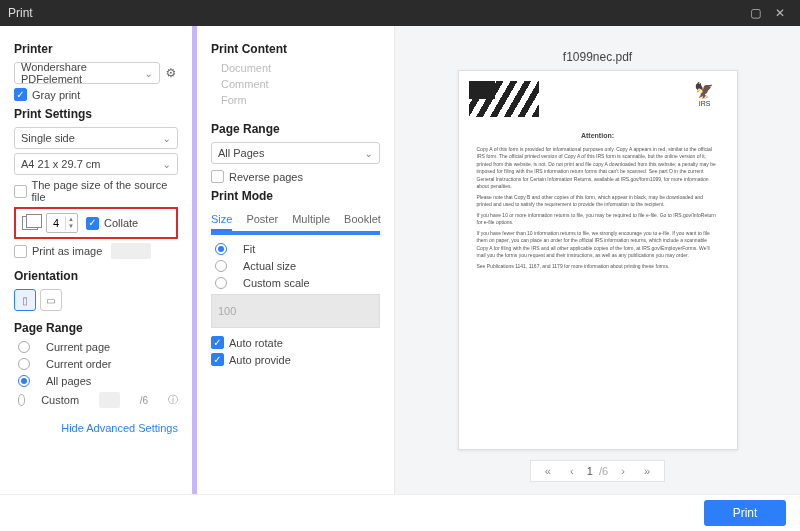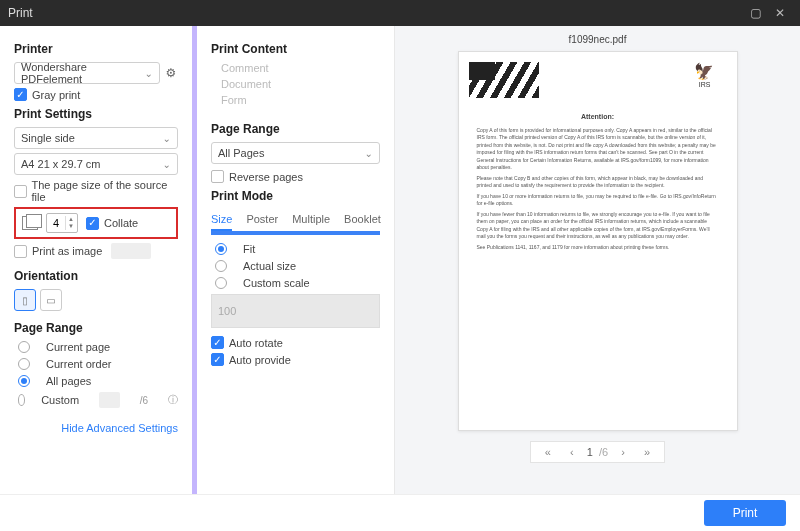--- a/index.html
+++ b/index.html
@@ -32,21 +32,21 @@
   .spin-btns { display:flex; flex-direction:column; font-size:6px; line-height:7px; color:#777; border-left:1px solid #ddd; padding:0 2px;}
   .ori-btn { width: 22px; height: 22px; border: 1px solid #ccc; border-radius: 3px; margin-right: 4px; display:flex;align-items:center;justify-content:center;font-size:10px;color:#777;background:#fff;}
   .ori-btn.active { border-color:#2d7ff9; background:#eaf2ff;}
   .disabled-box { display:inline-block; width:40px; height:16px; background:#eee; border-radius:2px; margin-left:4px;}
   .link { color: #2d7ff9; font-size: 11px; text-align: right; margin-top: 14px; display:block;}
   .tabs { display: flex; gap: 14px; border-bottom: 4px solid #3b82f6; margin: 4px 0 8px; font-size: 11px; }
   .tab { padding: 4px 0; color: #666; }
   .tab.active { color: #2d7ff9; border-bottom: 2px solid #2d7ff9; font-weight: 500; }
   .scale-box { width: 100%; height: 20px; background: #e8e8e8; border:1px solid #ddd; color:#aaa; font-size:11px; display:flex;align-items:center;padding:16px 6px; margin:4px 0 8px; }
   .mid-item { color:#bbb; font-size:11px; margin:4px 0 4px 10px;}
-  .preview-head { font-size: 10px; color: #444; padding: 8px 0 6px; text-align: center; }
+  .preview-head { font-size: 12px; color: #444; padding: 24px 0 6px; text-align: center; }
   .preview-page { width: 280px; height: 380px; background: #fff; border: 1px solid #ddd; box-shadow: 0 1px 3px rgba(0,0,0,.08); padding: 12px 18px; font-size: 5px; color: #444; line-height: 1.5; position: relative; }
   .flag { width: 70px; height: 36px; background: repeating-linear-gradient(120deg,#222 0 6px,#fff 6px 12px); position:absolute; top:10px; left:10px; }
   .flag::before{content:"";position:absolute;top:0;left:0;width:26px;height:18px;background:#222;}
   .irs { position:absolute; top:12px; right:22px; text-align:center; font-size:7px; color:#333;}
   .irs-eagle{font-size:16px;line-height:1;}
   .attn { text-align:center; font-weight:bold; font-size:7px; margin-top:48px; margin-bottom:4px;}
   .para { margin: 3px 0; font-size:5px; color:#555; text-align:left;}
   .pager { margin-top: 10px; background:#fff; border:1px solid #e3e3e3; display:flex; align-items:center; gap:6px; padding:4px 8px; font-size:11px; color:#555;}
   .pager span.btn{width:18px;text-align:center;color:#888;}
   .footer { height: 37px; display:flex; justify-content:flex-end; align-items:center; gap:8px; padding:0 14px; border-top:1px solid #eee;}
@@ -141,22 +141,22 @@
       <span class="disabled-box"></span>
       <span class="small-txt">/6</span>
       <span class="small-txt">ⓘ</span>
     </div>
 
     <a class="link">Hide Advanced Settings</a>
   </div>
 
   <div class="col col-mid">
     <h4>Print Content</h4>
+    <div class="mid-item">Document</div>
     <div class="mid-item">Comment</div>
-    <div class="mid-item">Document</div>
     <div class="mid-item">Form</div>
 
     <h4 style="margin-top:16px;">Page Range</h4>
     <div class="select">
       <span>All Pages</span>
       <span class="chev">⌄</span>
     </div>
     <div class="chk" style="margin-top:6px;">
       <span class="chkbox empty"></span>
       <span>Reverse pages</span>

